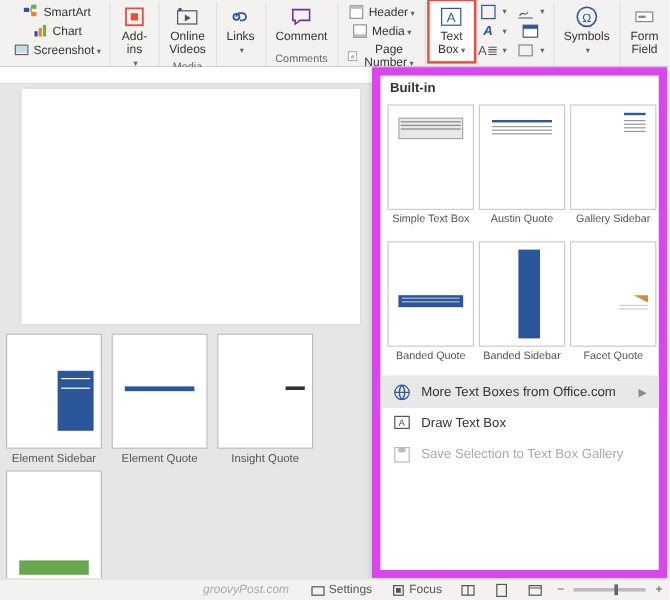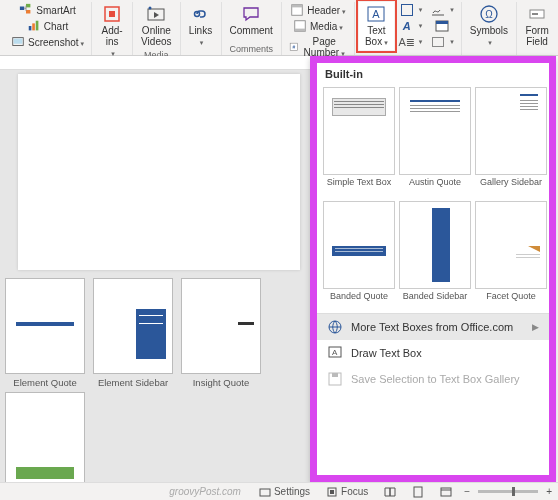--- a/index.html
+++ b/index.html
@@ -298,28 +298,28 @@
 
 </div>
 
 <div class="doc-area">
   <div class="ruler"></div>
   <div class="page-bg">
     <div class="white-page"></div>
 
     <div class="tbgrid" id="left-grid">
         <div class="tbcell">
+          <div class="thumb th-es">
+            <div class="bar"></div>
+          </div>
+          <div class="cap">Element Sidebar</div>
+        </div>
+        <div class="tbcell">
           <div class="thumb th-eq"></div>
           <div class="cap">Element Quote</div>
-        </div>
-        <div class="tbcell">
-          <div class="thumb th-es">
-            <div class="bar"></div>
-          </div>
-          <div class="cap">Element Sidebar</div>
         </div>
         <div class="tbcell">
           <div class="thumb th-iq"></div>
           <div class="cap">Insight Quote</div>
         </div>
         <div class="tbcell">
           <div class="thumb th-is"></div>
         </div>
       </div>
   </div>

